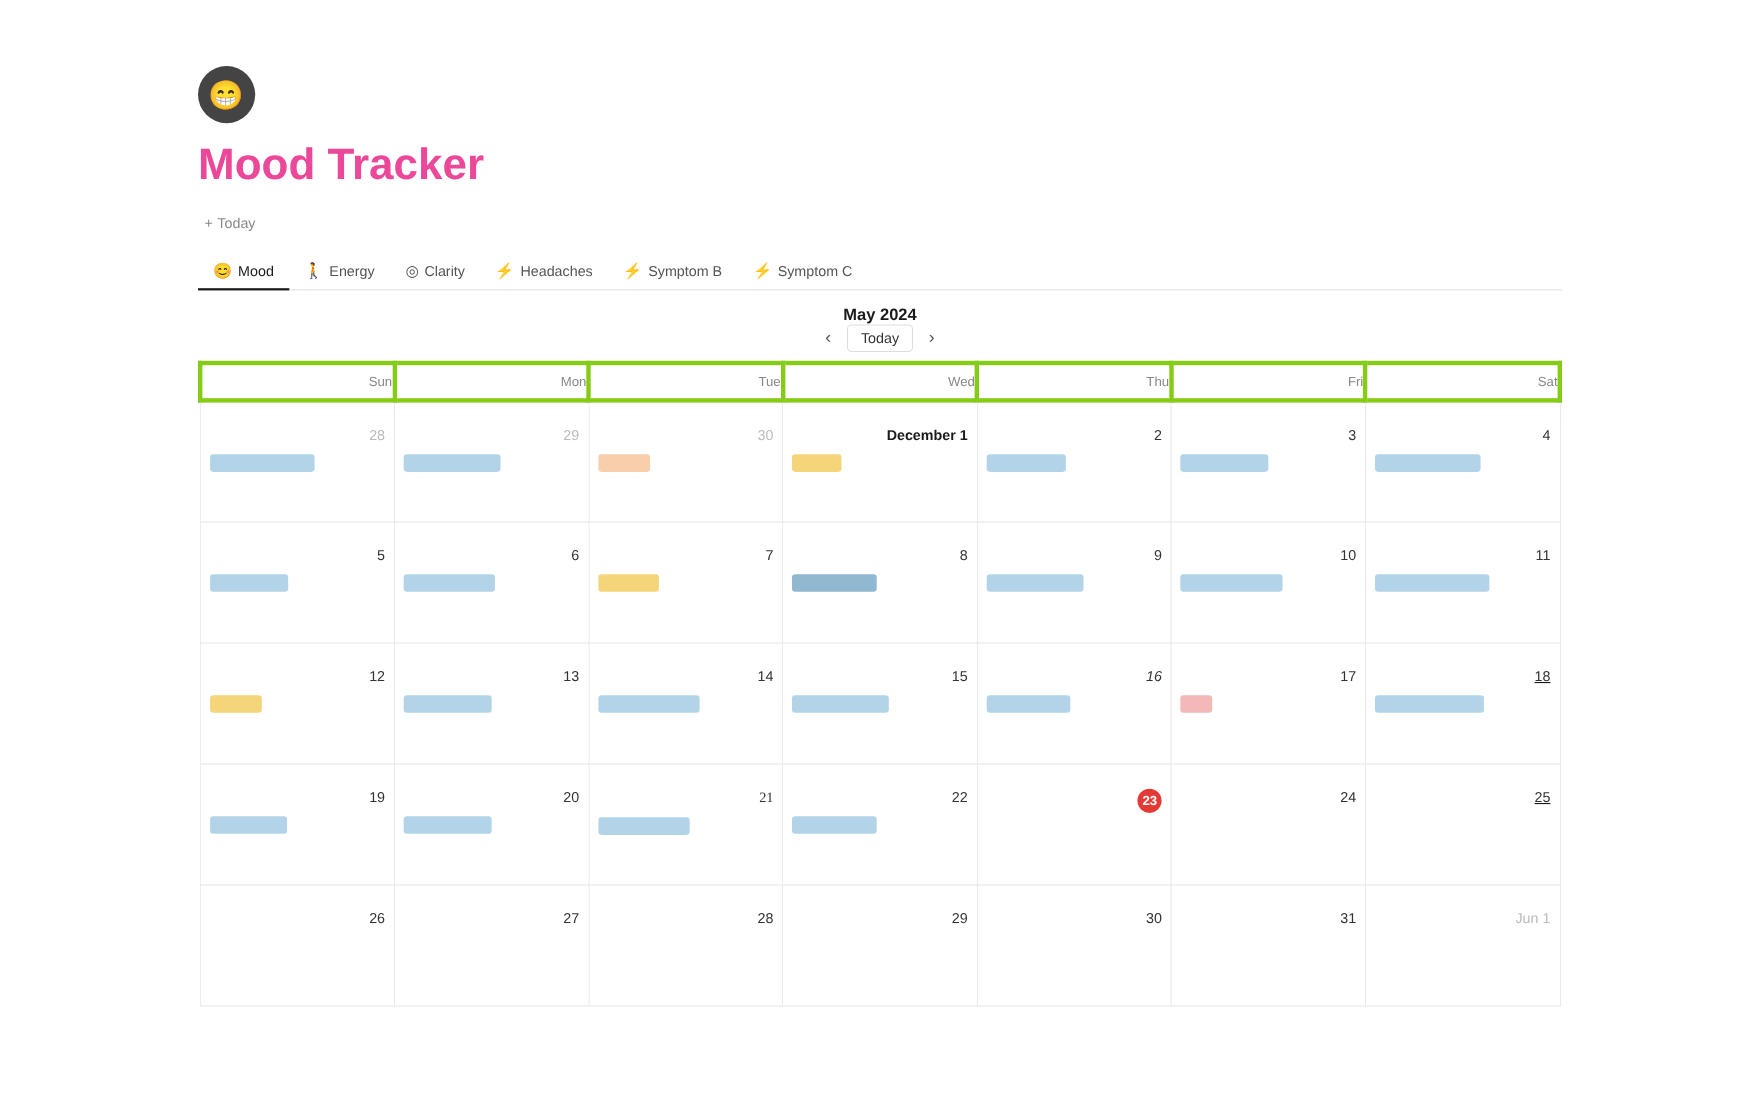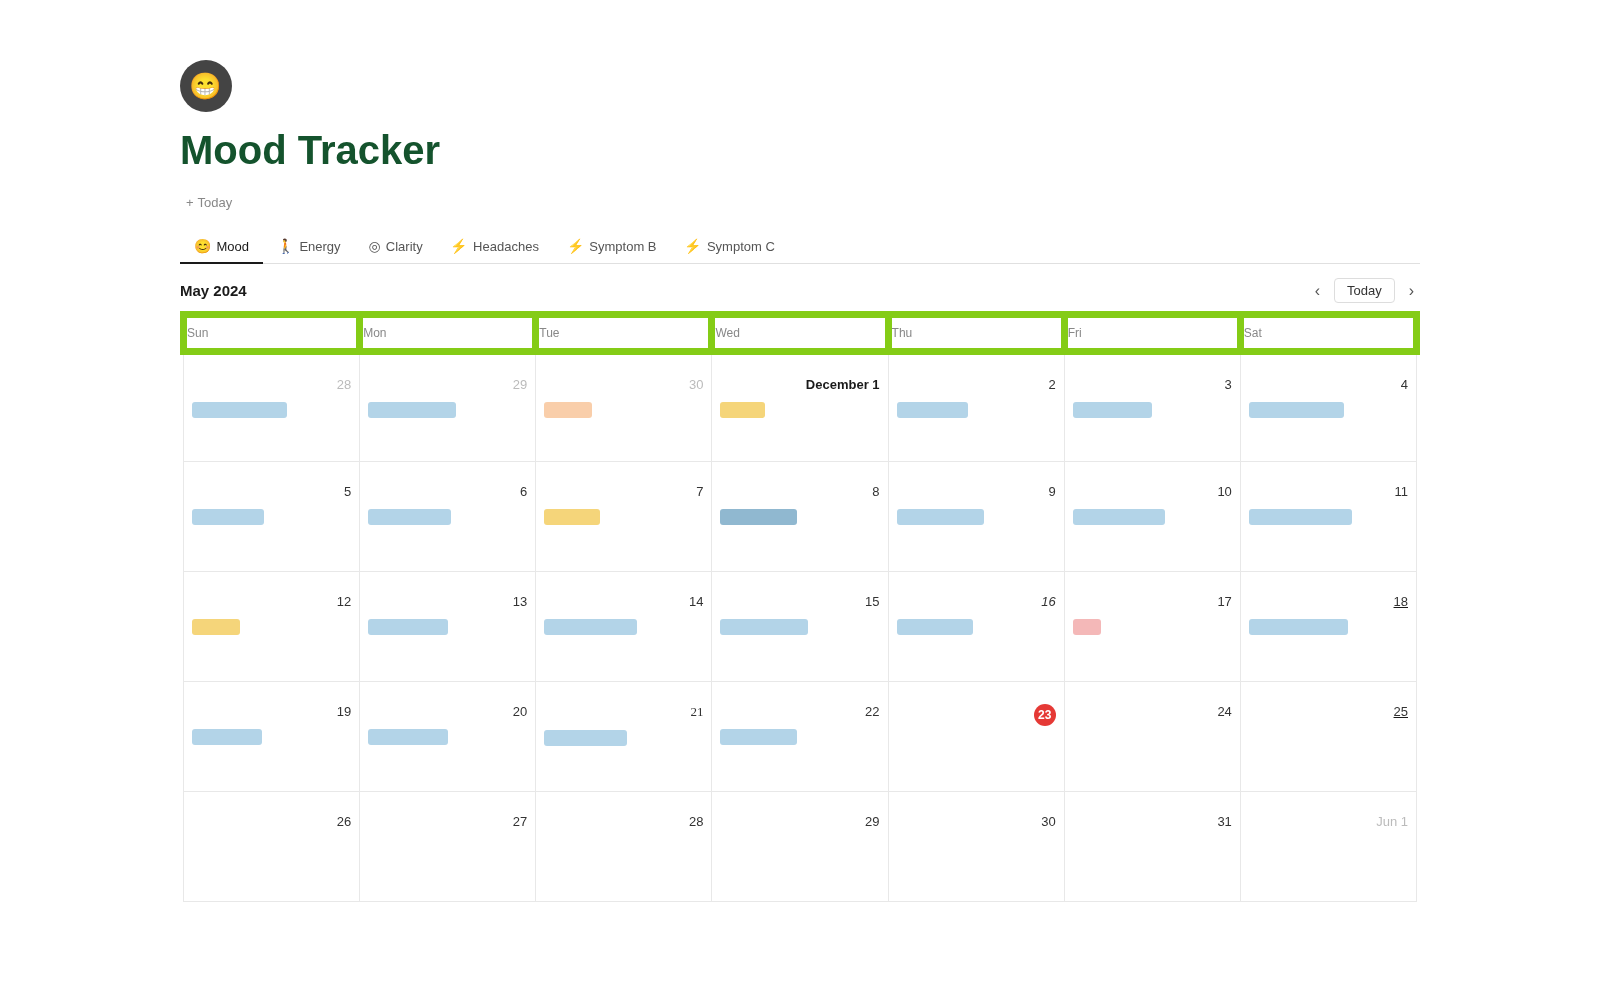--- a/index.html
+++ b/index.html
@@ -21,21 +21,21 @@
       border-radius: 50%;
       display: flex;
       align-items: center;
       justify-content: center;
       font-size: 26px;
       margin-bottom: 16px;
     }
     .page-title {
       font-size: 40px;
       font-weight: 700;
-      color: #14532d;
+      color: #ec4899;
       margin-bottom: 18px;
     }
     .add-today-btn {
       display: inline-flex;
       align-items: center;
       gap: 4px;
       color: #888;
       font-size: 13px;
       cursor: pointer;
       padding: 4px 6px;
@@ -67,20 +67,21 @@
       color: #1a1a1a;
       border-bottom: 2px solid #1a1a1a;
       font-weight: 500;
     }
     .tab-icon { font-size: 14px; }
     .calendar-header {
       display: flex;
       align-items: center;
       justify-content: space-between;
       padding: 14px 0 8px 0;
+      flex-direction: column;
     }
     .calendar-month {
       font-size: 15px;
       font-weight: 600;
       color: #1a1a1a;
     }
     .calendar-nav {
       display: flex;
       align-items: center;
       gap: 8px;
@@ -102,26 +103,26 @@
       font-size: 13px;
       padding: 4px 12px;
       border-radius: 4px;
     }
     .calendar-grid {
       width: 100%;
       border-collapse: collapse;
       border: 1px solid #e8e8e8;
     }
     .calendar-grid th {
-      text-align: left;
+      text-align: right;
       font-weight: 400;
       font-size: 12px;
       color: #888;
       padding: 8px 0;
-      border: 7px solid #84cc16;
+      border: 4px solid #84cc16;
       background: #fff;
     }
     .calendar-grid td {
       vertical-align: top;
       border: 1px solid #e8e8e8;
       width: calc(100% / 7);
       min-height: 110px;
       padding: 22px 8px 6px 8px;
       background: #fff;
       position: relative;

